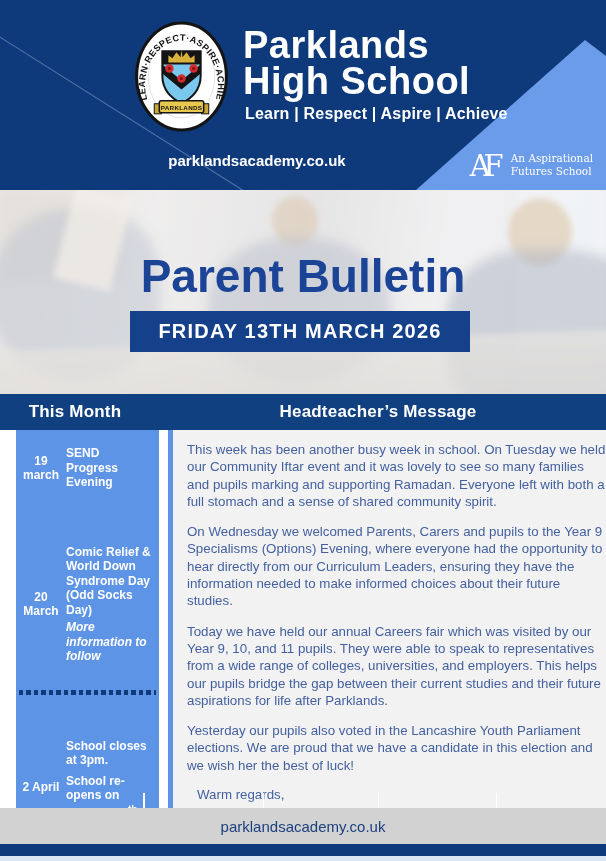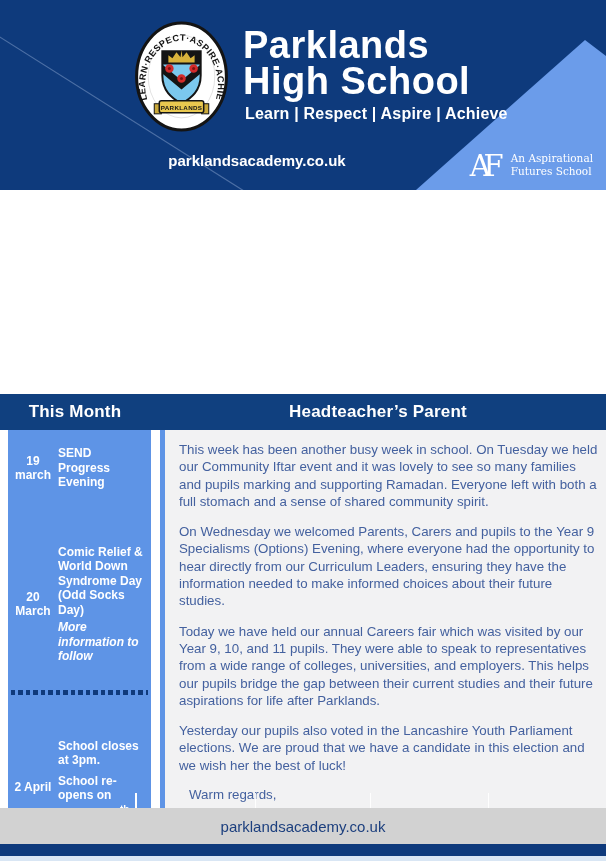--- a/index.html
+++ b/index.html
@@ -60,21 +60,21 @@
 
   
   .section-bar {
     position:absolute; left:0; top:394px; width:606px; height:36px; background:#10407f;
     display:flex; color:#ffffff; font-weight:700; font-size:17px; letter-spacing:0.2px;
   }
   .sb-left { width:150px; display:flex; align-items:center; justify-content:center; }
   .sb-right { flex:1; display:flex; align-items:center; justify-content:center; }
 
   
-  .content { position:absolute; left:8px; top:430px; width:482px; height:378px; }
+  .content { position:absolute; left:16px; top:430px; width:482px; height:378px; }
   .sidebar { position:absolute; left:0; top:0; width:143px; height:378px; background:#5e94e6; color:#ffffff; }
   .ev { display:flex; align-items:center; }
   .ev-date { width:50px; flex:none; text-align:center; font-size:12px; font-weight:700; line-height:14px; }
   .ev-text { flex:1; text-align:left; font-size:12px; font-weight:700; line-height:14.5px; padding-right:5px; }
   .ev-note { font-style:italic; margin-top:3px; }
   .ev1 { margin-top:16px; }
   .ev2 { margin-top:55px; }
   .dotted-divider {
     height:5px; margin:26px 3px 0 3px;
     background:repeating-linear-gradient(90deg,#0f3a7c 0 4.5px, transparent 4.5px 7.5px);
@@ -152,24 +152,38 @@
 
     <div class="af-logo">
       <span class="af-monogram">AF</span>
       <span class="af-text">
         <span>An Aspirational</span><br>
         <span>Futures School</span>
       </span>
     </div>
   </div>
 
+  <div class="hero">
+    <div class="ph ph-window"></div>
+    <div class="ph ph-shelf"></div>
+    <div class="ph ph-fig-left"></div>
+    <div class="ph ph-book-left"></div>
+    <div class="ph ph-head-center"></div>
+    <div class="ph ph-fig-center"></div>
+    <div class="ph ph-head-right"></div>
+    <div class="ph ph-fig-right"></div>
+    <div class="ph ph-table"></div>
+    <div class="hero-overlay"></div>
+    <div class="hero-title">Parent Bulletin</div>
+    <div class="date-banner">FRIDAY 13TH MARCH 2026</div>
+  </div>
 
   <div class="section-bar">
     <div class="sb-left">This Month</div>
-    <div class="sb-right">Headteacher’s Parent</div>
+    <div class="sb-right">Headteacher’s Message</div>
   </div>
 
   <div class="content">
 
     <div class="sidebar">
       <div class="ev ev1">
         <div class="ev-date">19 march</div>
         <div class="ev-text">SEND Progress Evening</div>
       </div>
       <div class="ev ev2">

